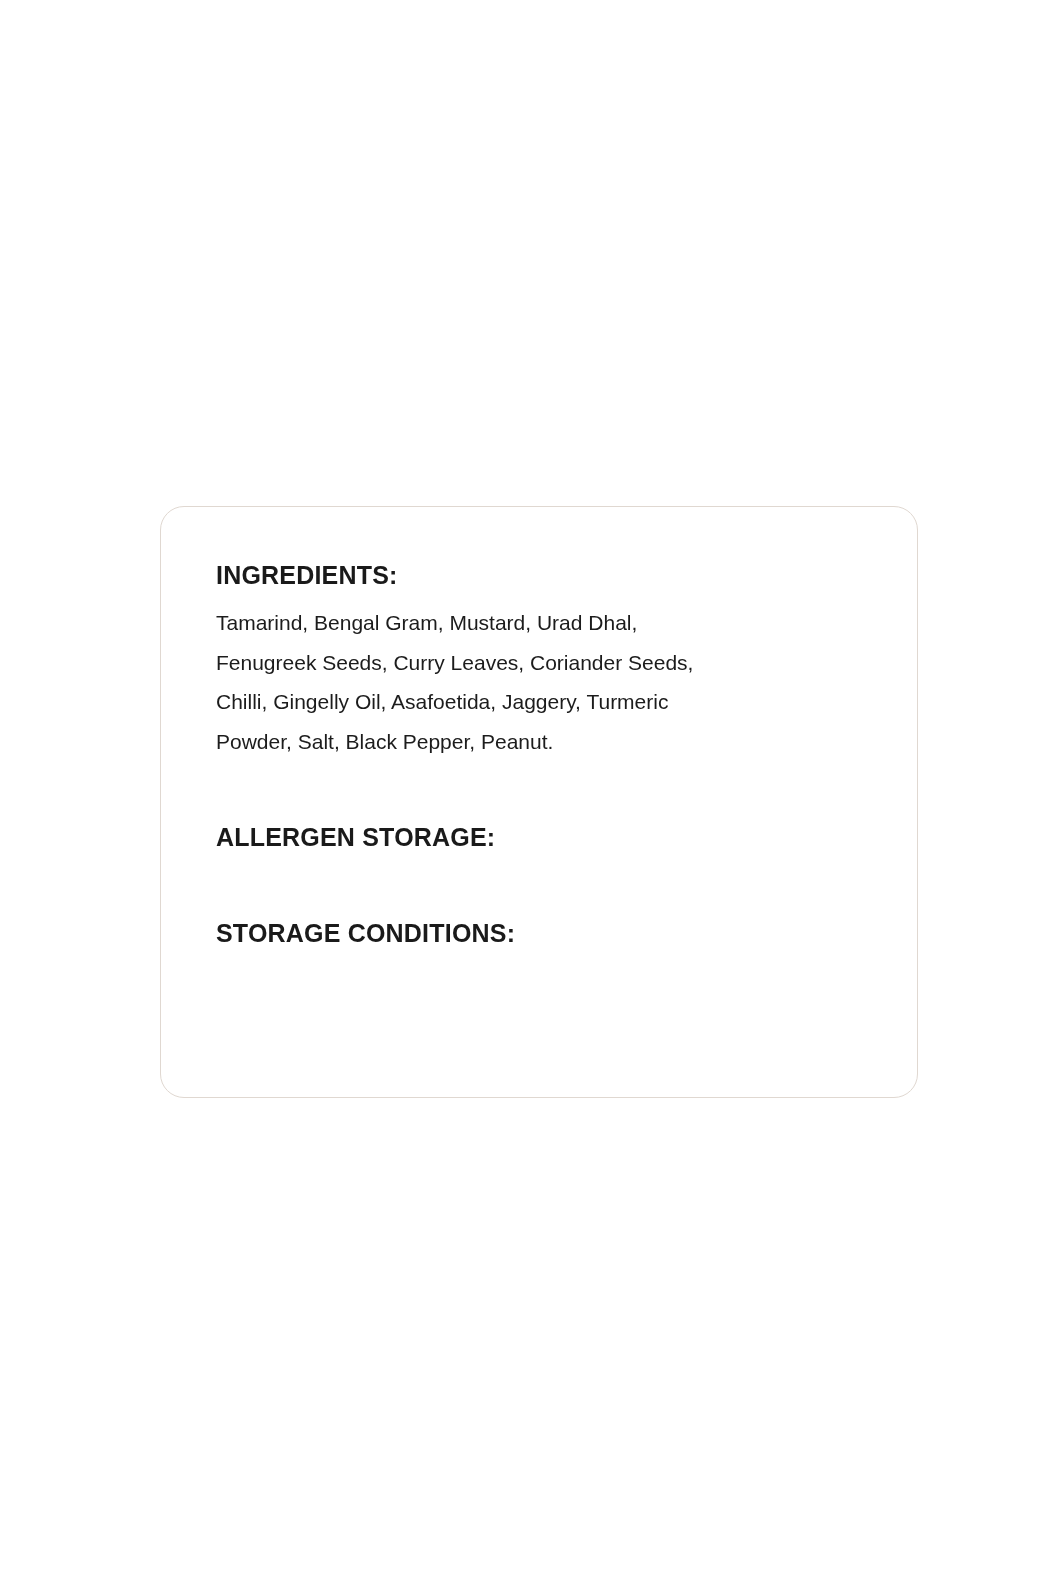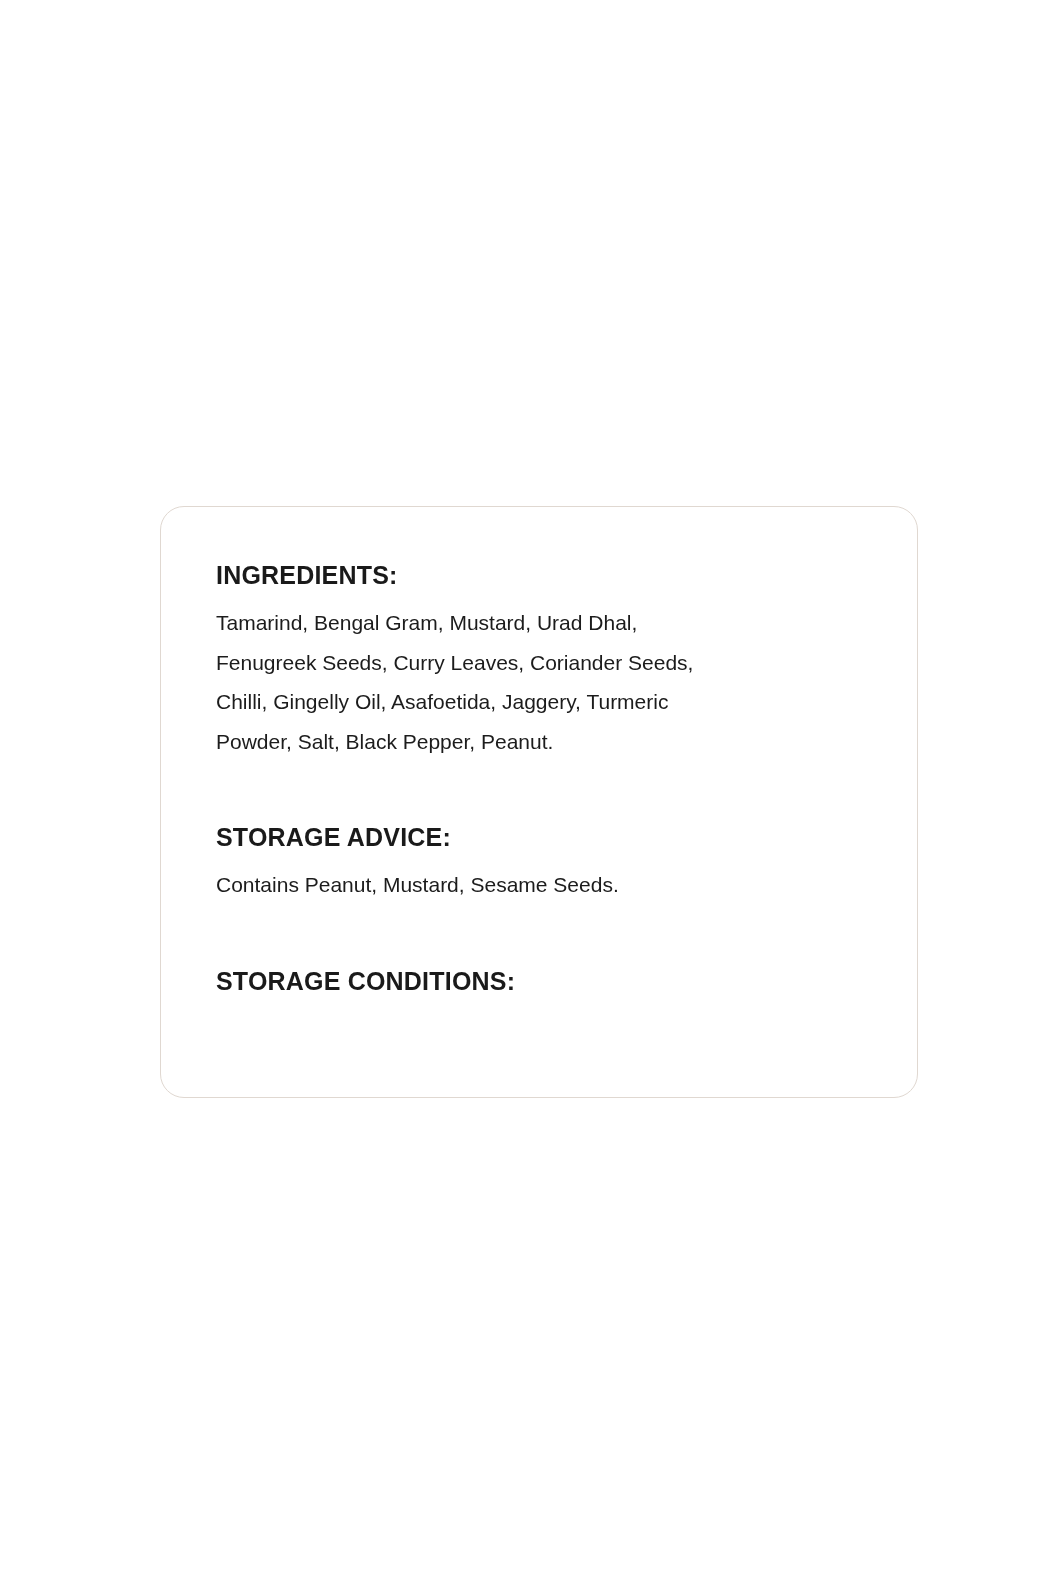--- a/index.html
+++ b/index.html
@@ -50,22 +50,21 @@
 
     <div class="section">
       <div class="section-heading">INGREDIENTS:</div>
       <div class="section-body">Tamarind, Bengal Gram, Mustard, Urad Dhal,
 Fenugreek Seeds, Curry Leaves, Coriander Seeds,
 Chilli, Gingelly Oil, Asafoetida, Jaggery, Turmeric
 Powder, Salt, Black Pepper, Peanut.</div>
     </div>
 
     <div class="section">
-      <div class="section-heading">STORAGE ADVICE:</div>
-      <div class="section-body">Contains Peanut, Mustard, Sesame Seeds.</div>
+      <div class="section-heading">ALLERGEN STORAGE:</div>
     </div>
 
     <div class="section">
       <div class="section-heading">STORAGE CONDITIONS:</div>
     </div>
 
   </div>
 </div>
 
 </body></html>

